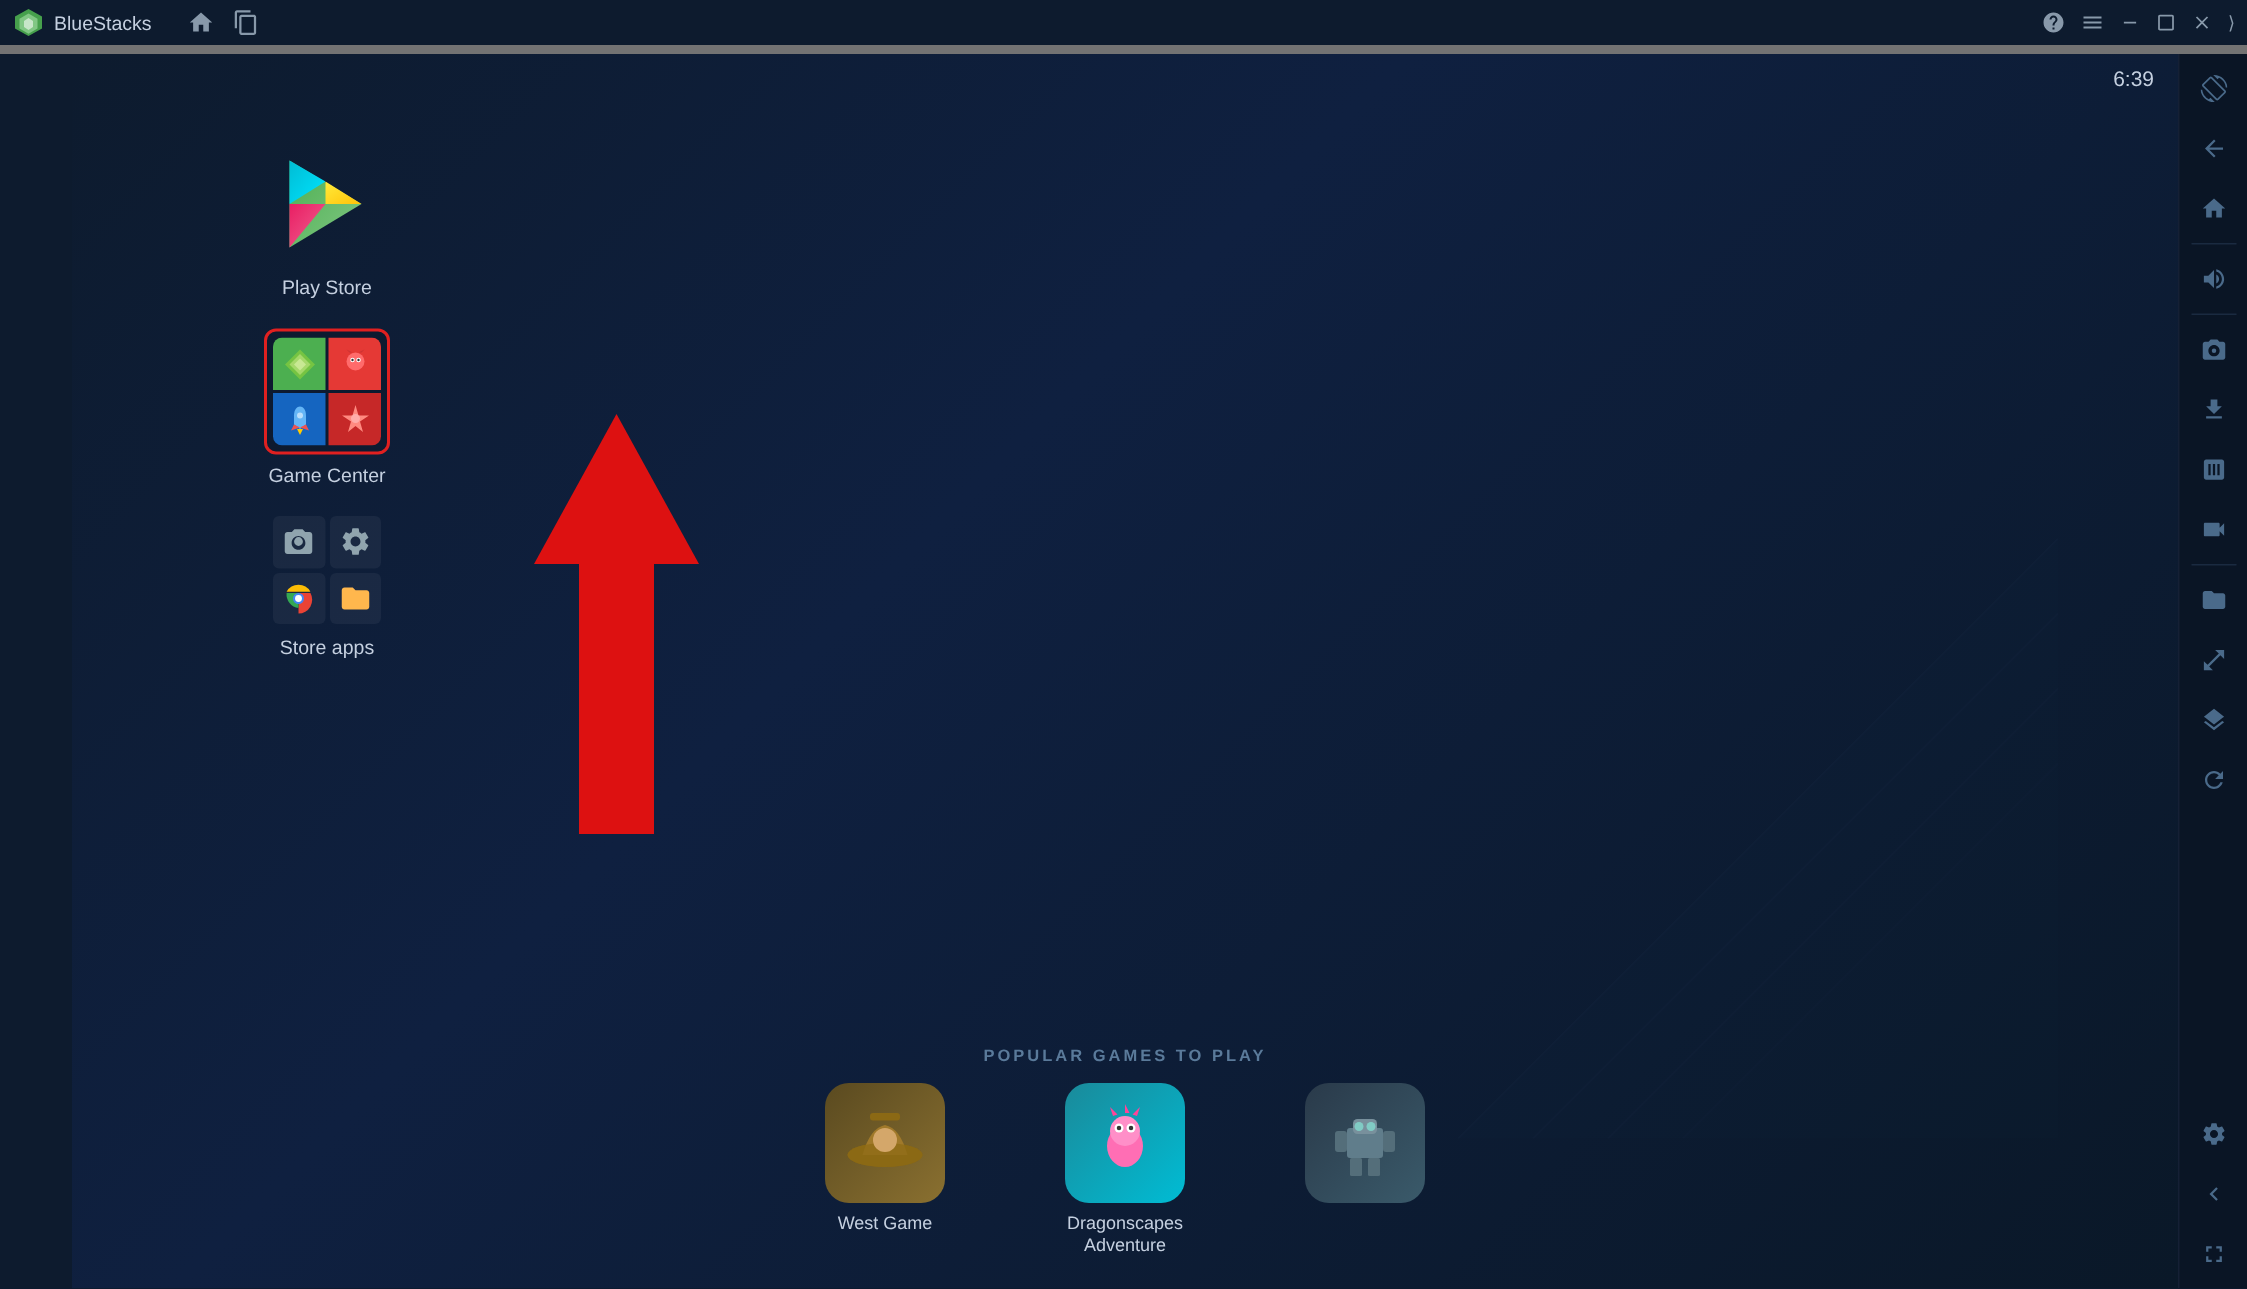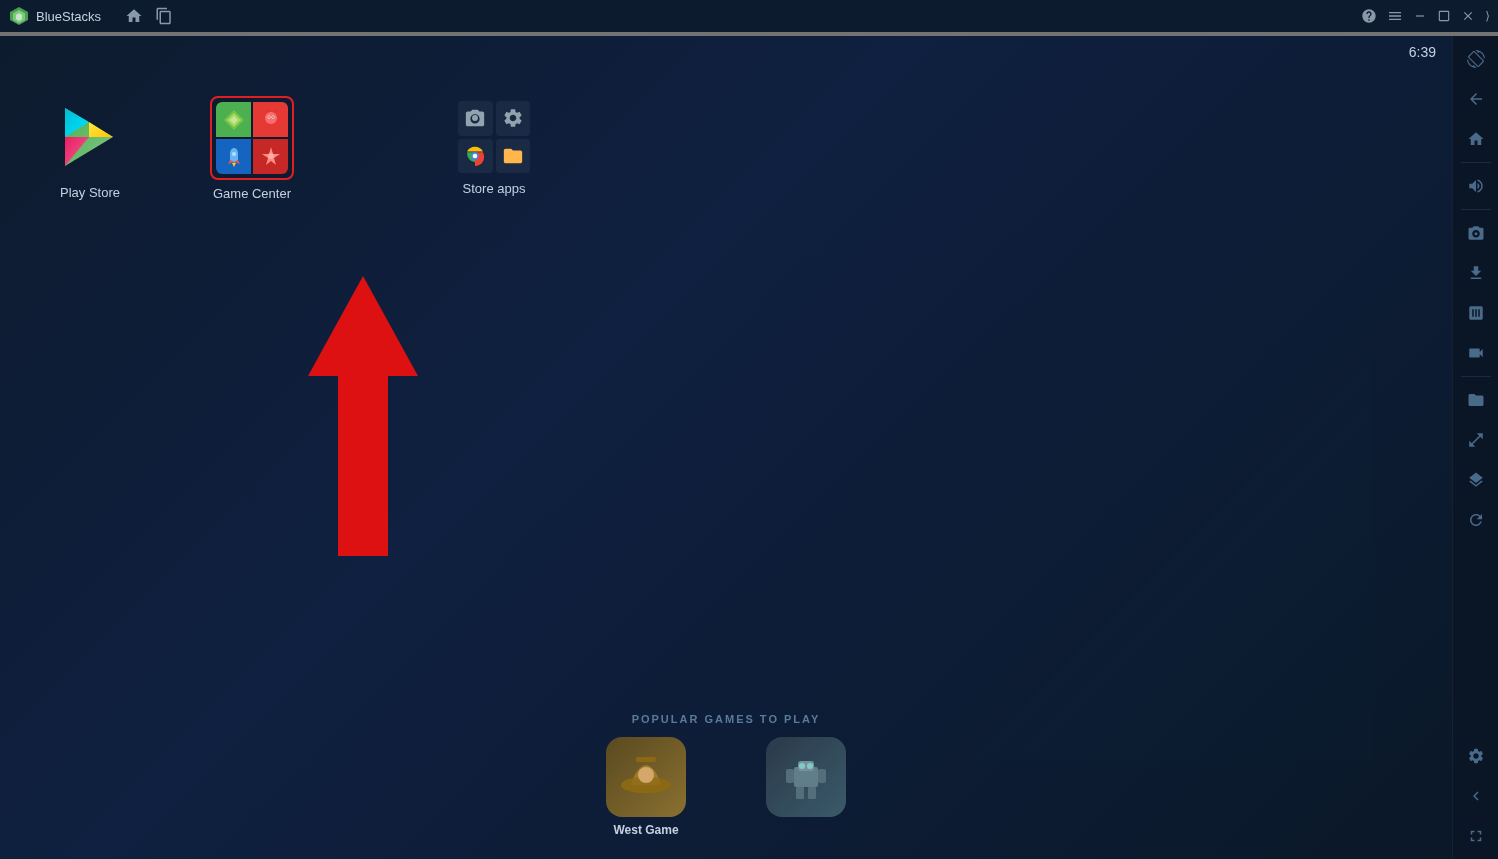--- a/index.html
+++ b/index.html
@@ -13,21 +13,21 @@
       flex-direction: column;
     }
 
     
     .titlebar {
       height: 36px;
       background: #0d1b2e;
       display: flex;
       align-items: center;
       padding: 0 8px;
-      border-bottom: 4px solid #737373;
+      border-bottom: 6px solid #737373;
       flex-shrink: 0;
     }
     .titlebar-logo {
       display: flex;
       align-items: center;
       gap: 6px;
       margin-right: 16px;
     }
     .titlebar-logo-icon {
       width: 22px;
@@ -58,20 +58,21 @@
       cursor: pointer;
       display: flex;
       align-items: center;
     }
 
     
     .main-wrapper {
       display: flex;
       flex: 1;
       overflow: hidden;
+      padding-left: 48px;
     }
 
     
     .android-area {
       flex: 1;
       background: linear-gradient(135deg, #0d1b2e 0%, #0f2040 40%, #0a1828 100%);
       position: relative;
       overflow: hidden;
     }
 
@@ -84,23 +85,23 @@
       font-size: 14px;
       font-weight: 500;
     }
 
     
     .app-grid {
       position: absolute;
       top: 60px;
       left: 40px;
       display: flex;
-      flex-direction: row;
-      gap: 62px;
-      align-items: center;
+      flex-direction: column;
+      gap: 20px;
+      align-items: flex-end;
     }
 
     .app-item {
       display: flex;
       flex-direction: column;
       align-items: center;
       cursor: pointer;
       width: 100px;
     }
 
@@ -239,21 +240,20 @@
       align-items: center;
       justify-content: center;
       font-size: 28px;
     }
 
     .game-label {
       color: #c5d0e0;
       font-size: 12px;
       text-align: center;
       line-height: 1.3;
-      font-weight: bold;
     }
 
     
     .right-sidebar {
       width: 46px;
       background: #0a1525;
       display: flex;
       flex-direction: column;
       align-items: center;
       padding: 4px 0;
@@ -506,20 +506,37 @@
               <path d="M15 38 Q20 20 30 18 Q40 20 45 38" fill="#A0792A"></path>
               <ellipse cx="30" cy="38" rx="25" ry="8" fill="#8B6914" opacity="0.7"></ellipse>
 
               <circle cx="30" cy="28" r="8" fill="#d4a76a"></circle>
               <rect x="20" y="10" width="20" height="5" rx="2" fill="#8B6914"></rect>
             </svg>
           </div>
           <span class="game-label">West Game</span>
         </div>
 
+        <div class="game-item">
+          <div class="game-icon" style="background: linear-gradient(135deg, #1a8a9a, #00bcd4);">
+            <svg width="60" height="60" viewBox="0 0 60 60">
+              <ellipse cx="30" cy="32" rx="12" ry="14" fill="#ff6eb4"></ellipse>
+              <circle cx="30" cy="22" r="10" fill="#ff8fc8"></circle>
+              <circle cx="26" cy="20" r="3" fill="white"></circle>
+              <circle cx="34" cy="20" r="3" fill="white"></circle>
+              <circle cx="26" cy="20" r="1.5" fill="#333"></circle>
+              <circle cx="34" cy="20" r="1.5" fill="#333"></circle>
+
+              <polygon points="22,12 20,6 25,11" fill="#ff4499"></polygon>
+              <polygon points="30,10 30,4 33,10" fill="#ff4499"></polygon>
+              <polygon points="38,12 40,6 35,11" fill="#ff4499"></polygon>
+            </svg>
+          </div>
+          <span class="game-label">Dragonscapes Adventure</span>
+        </div>
 
         <div class="game-item">
           <div class="game-icon" style="background: linear-gradient(135deg, #2a3a4a, #3a5a6a);">
             <svg width="60" height="60" viewBox="0 0 60 60">
 
               <rect x="18" y="20" width="24" height="20" rx="2" fill="#607d8b"></rect>
               <rect x="22" y="14" width="16" height="10" rx="3" fill="#78909c"></rect>
               <rect x="10" y="22" width="8" height="14" rx="2" fill="#546e7a"></rect>
               <rect x="42" y="22" width="8" height="14" rx="2" fill="#546e7a"></rect>
               <rect x="20" y="40" width="8" height="12" rx="1" fill="#546e7a"></rect>

